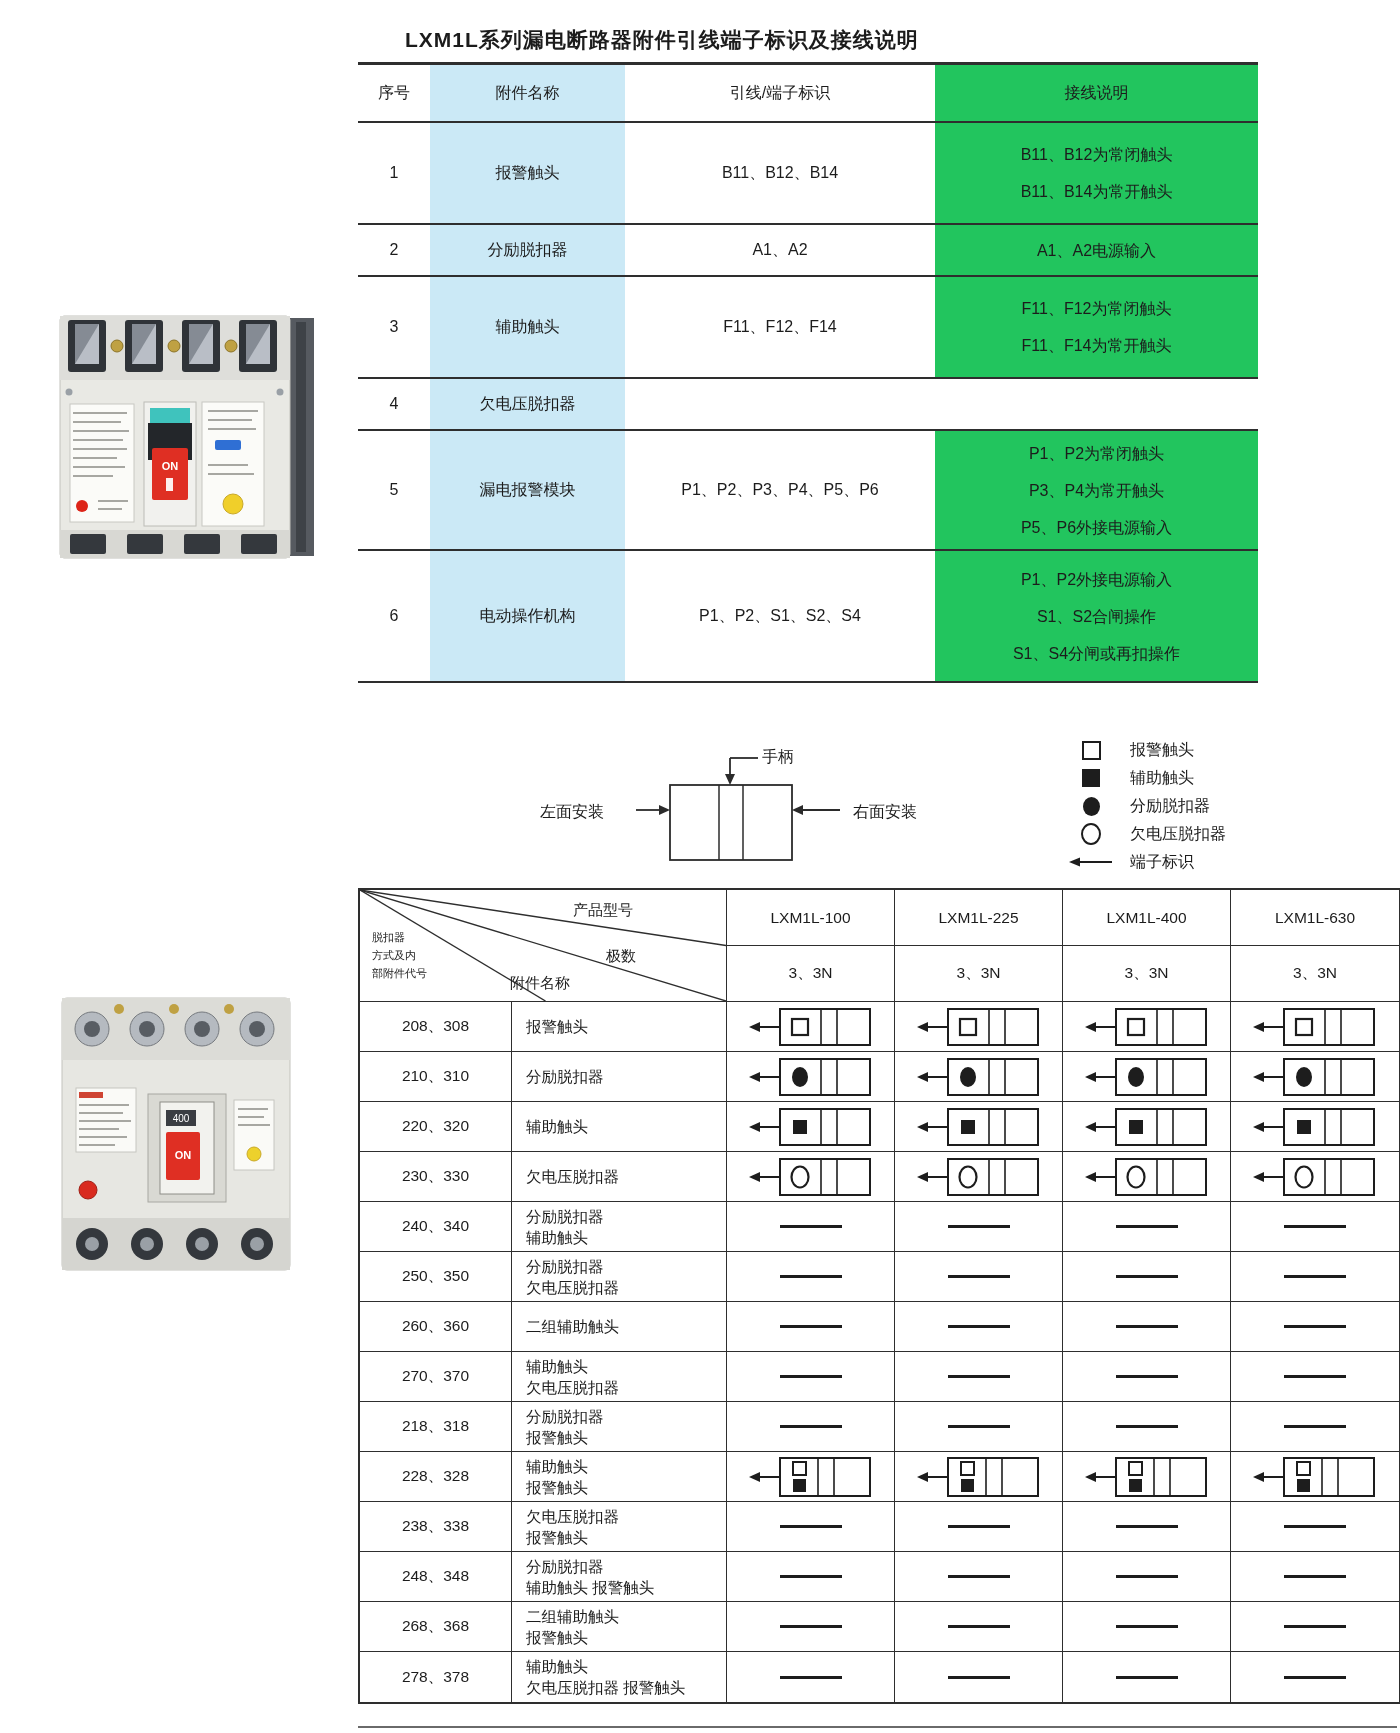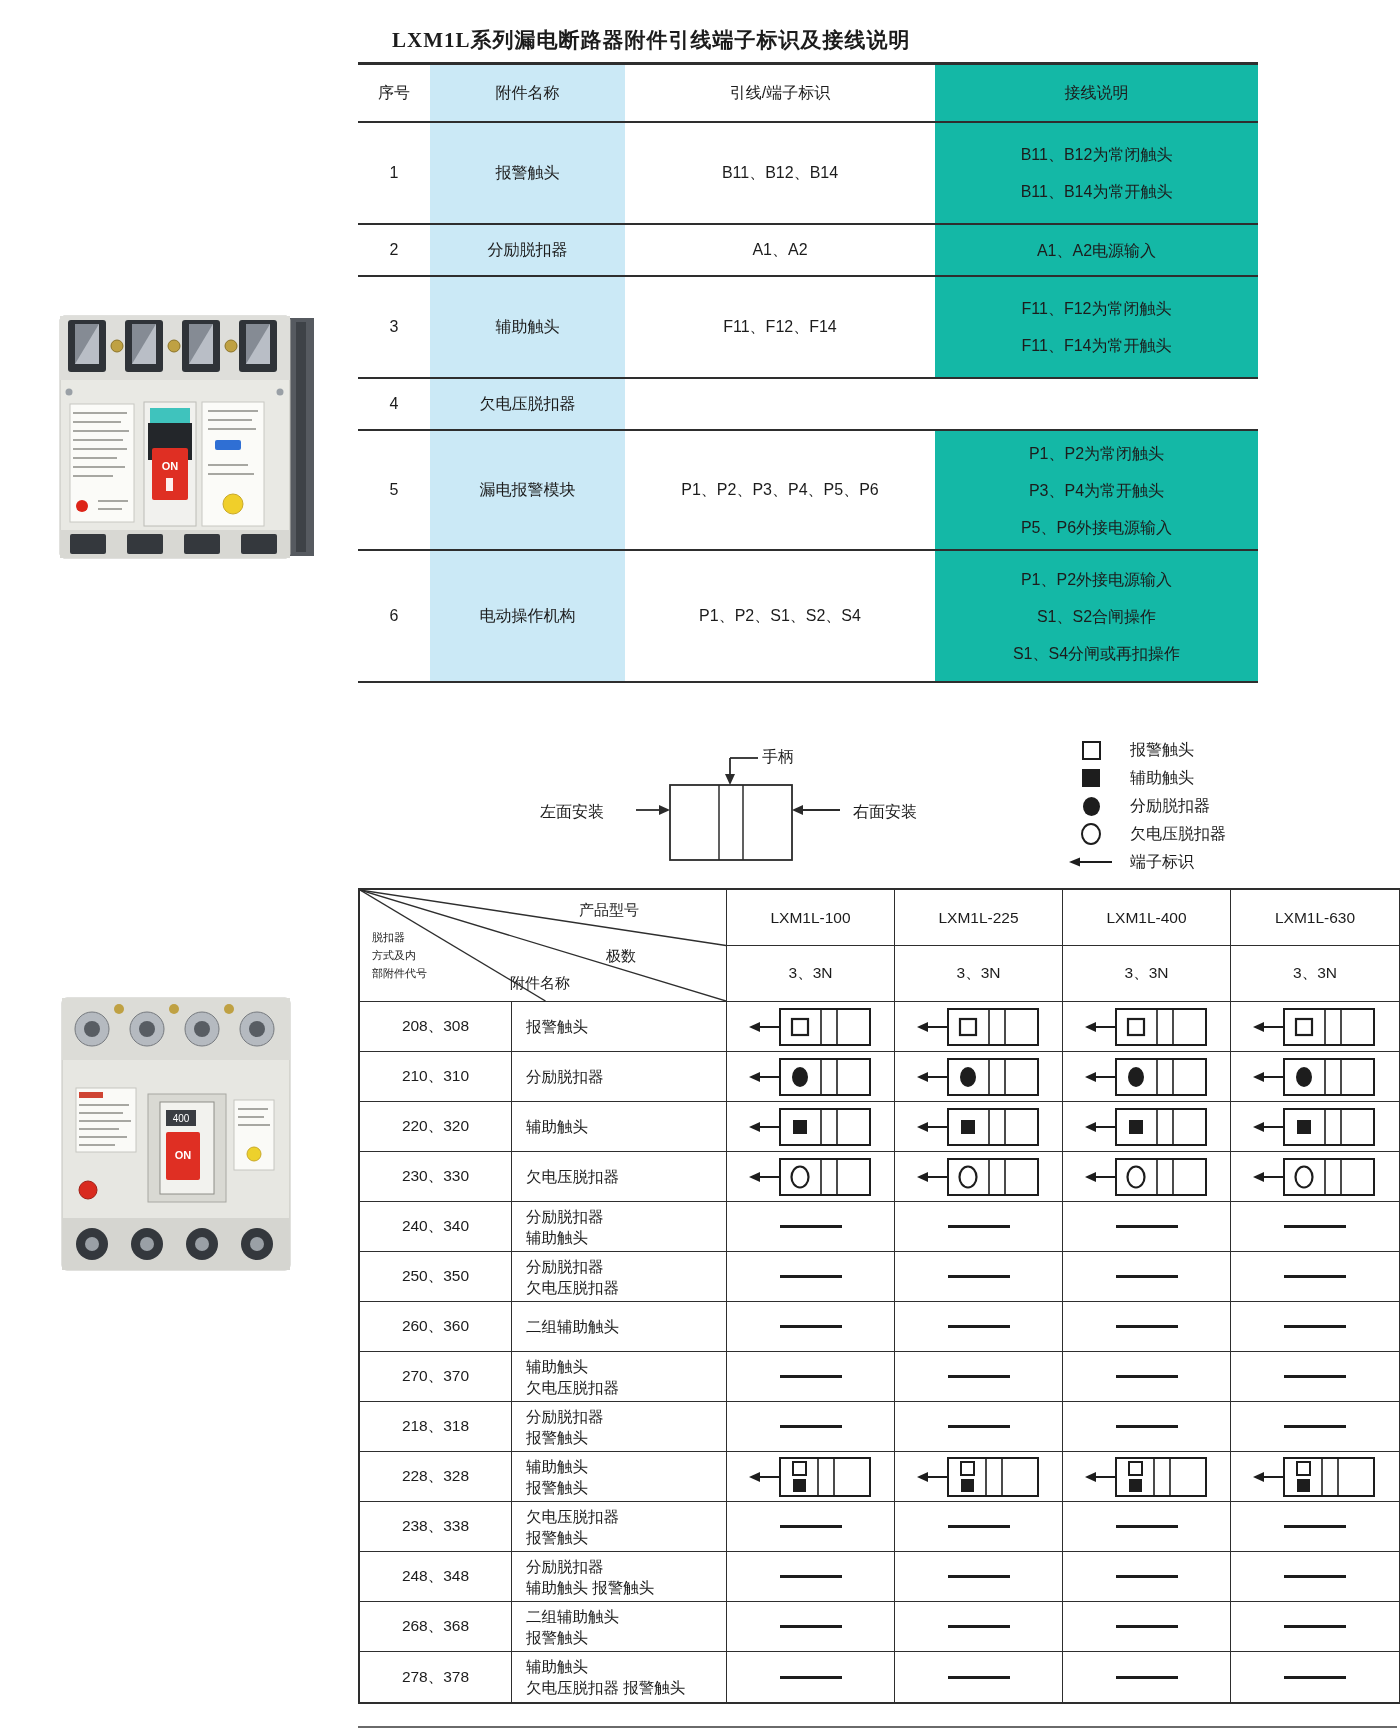--- a/index.html
+++ b/index.html
@@ -1,31 +1,31 @@
 <!DOCTYPE html>
 <html><head>
 <meta charset="utf-8">
 <style>
   html,body{margin:0;padding:0;background:#fff;}
   .page{position:relative;width:1400px;height:1733px;background:#fff;overflow:hidden;
         font-family:"Liberation Sans","DejaVu Sans",sans-serif;color:#1c1c1c;}
   .title{position:absolute;font-size:21px;font-weight:bold;letter-spacing:1px;white-space:nowrap;}
-  .title1{left:392px;top:26px;font-family:Liberation Serif, serif;}
+  .title1{left:405px;top:26px;}
   .title2{left:398px;top:693px;}
 
   
   .t1{position:absolute;left:358px;top:62px;width:900px;border-top:3px solid #2e2e2e;}
   .t1row{display:flex;border-bottom:2.5px solid #2e2e2e;}
   .t1head{height:56px;}
   .t1cell{display:flex;flex-direction:column;align-items:center;justify-content:center;
           text-align:right;font-size:16px;gap:18px;}
   .t1c0{width:72px;}
   .t1c1{width:195px;background:#cbe9f6;}
   .t1c2{width:310px;}
-  .t1c3{width:323px;background:#14b8a6;}
+  .t1c3{width:323px;background:#22c55e;}
   .descline{line-height:19px;}
 
   
   .diaglabel{position:absolute;font-size:16px;white-space:nowrap;}
   .legend{position:absolute;left:1068px;top:736px;}
   .legrow{display:flex;align-items:center;height:28px;gap:16px;}
   .legsymwrap{width:46px;display:flex;justify-content:center;align-items:center;}
   .sym-open-square{width:15px;height:15px;border:2.5px solid #1d1d1d;background:#fff;}
   .sym-filled-square{width:18px;height:18px;background:#1d1d1d;}
   .sym-filled-circle{width:17px;height:19px;background:#1d1d1d;border-radius:50%;}
@@ -39,21 +39,21 @@
       border:2px solid #2e2e2e;font-size:15.5px;}
   .t2 > div{box-sizing:border-box;}
   .t2cell{border-right:1.6px solid #2e2e2e;border-bottom:1.6px solid #2e2e2e;
           display:flex;align-items:center;justify-content:center;text-align:center;}
   .t2cell.last-col{border-right:none;}
   .t2cell.last-row{border-bottom:none;}
   .t2corner{grid-column:1/3;grid-row:1/3;position:relative;
             border-right:1.6px solid #2e2e2e;border-bottom:1.6px solid #2e2e2e;}
   .cornersvg{position:absolute;left:0;top:0;width:100%;height:100%;}
   .cornerlabel{position:absolute;font-size:15px;white-space:nowrap;}
-  .cl-model{left:219px;top:11px;}
+  .cl-model{left:213px;top:11px;}
   .cl-poles{left:246px;top:57px;}
   .cl-acc{left:150px;top:84px;}
   .cl-code{left:12px;top:38px;font-size:11px;line-height:18px;}
   .t2name{flex-direction:column;align-items:flex-start;justify-content:center;
           text-align:left;padding-left:14px;line-height:19px;gap:2px;}
   .dash{width:62px;height:3px;background:#1c1c1c;}
 
   .bottom-line{position:absolute;left:358px;top:1726px;width:1039px;height:2px;background:#6a6a6a;}
   .photo{position:absolute;}
 </style>

